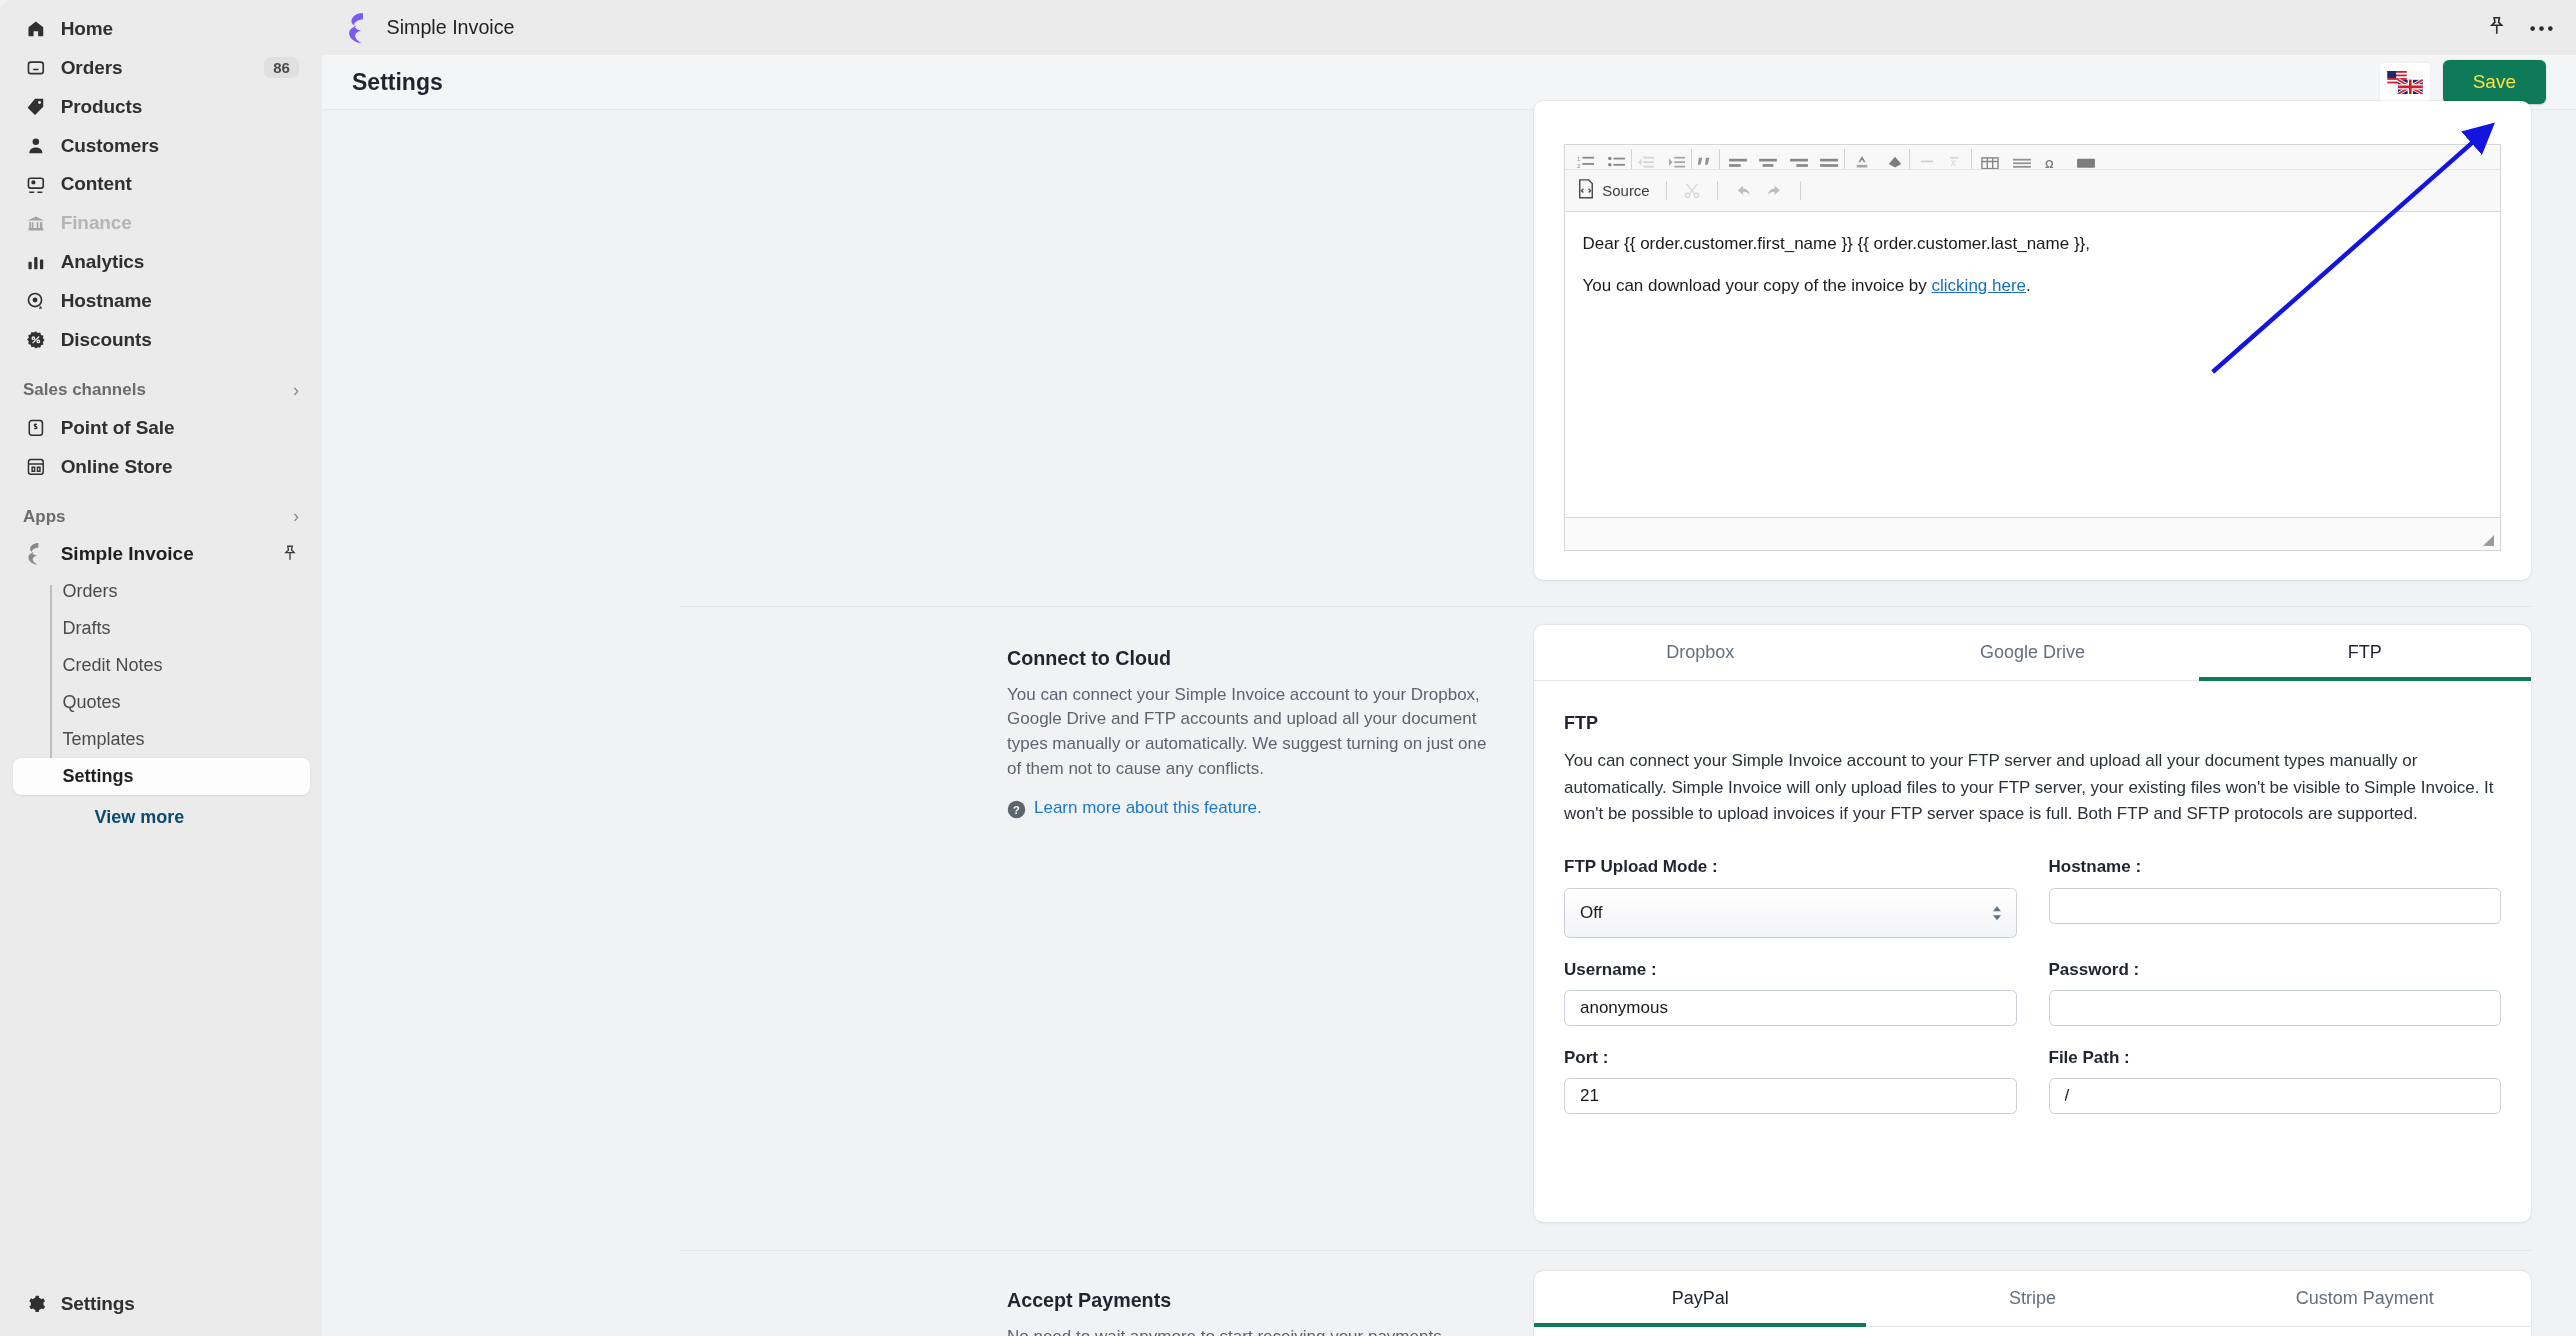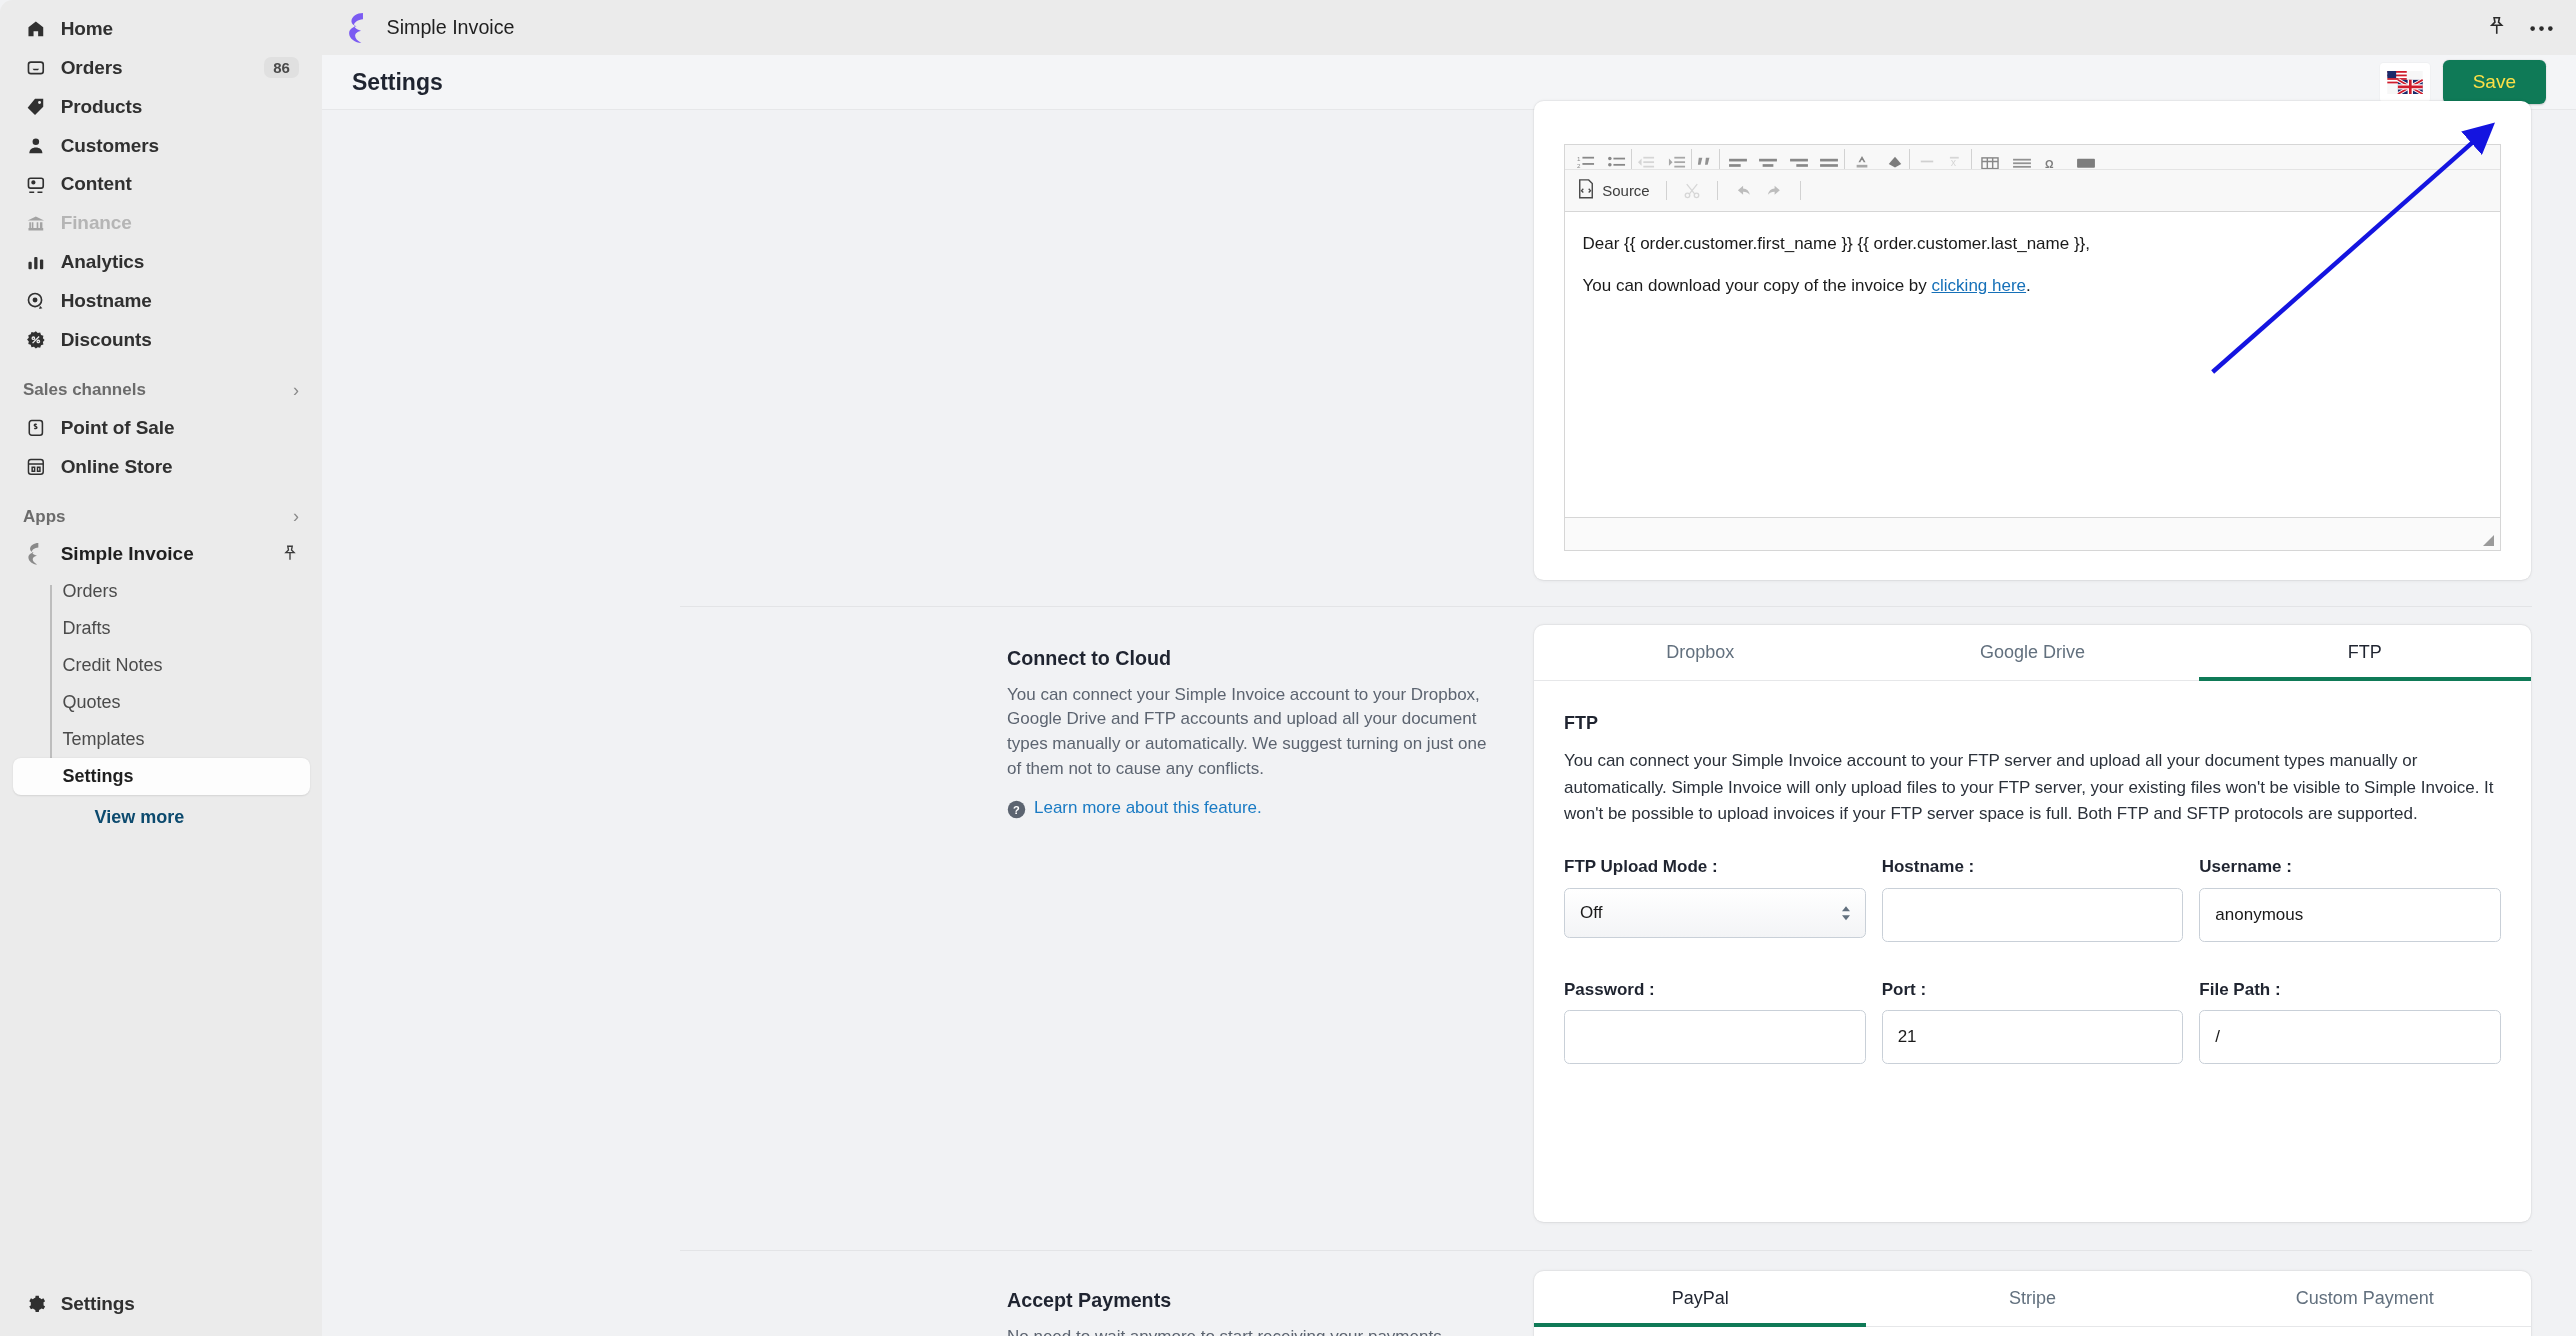--- a/index.html
+++ b/index.html
@@ -145,25 +145,25 @@
   .tabs { display:flex; border-bottom: 0.9px solid #e6e7e9; height: 56px; }
   .tab { flex:1; display:flex; align-items:center; justify-content:center;
          font-size: 18px; color: #62707e; cursor:pointer; position:relative; }
   .tab.active { color: #1f2430; }
   .tab.active::after { content:''; position:absolute; left:0; right:0; bottom:-0.9px; height:3.6px; background:#0f7a57; }
 
   .card-body { padding: 32px 30px 0 30px; }
   .card-h { font-size: 18px; font-weight: 700; color:#1f2430; }
   .card-p { font-size: 17px; color: #2b313a; line-height: 1.55; margin-top: 14.3px; }
 
-  .form-grid { display:grid; grid-template-columns: 1fr 1fr 1fr; column-gap: 32px; row-gap: 0; margin-top: 30px; gap: 16px; }
+  .form-grid { display:grid; grid-template-columns: 1fr 1fr; column-gap: 32px; row-gap: 0; margin-top: 30px; }
   .field { margin-bottom: 21.5px; }
   .field label { display:block; font-size: 17px; font-weight: 700; color:#1f2430; margin-bottom: 10.7px; }
   .input {
-    width: 100%; height: 54px; border: 0.9px solid #c9d0d8; border-radius: 5.4px;
+    width: 100%; height: 36px; border: 0.9px solid #c9d0d8; border-radius: 5.4px;
     background:#fff; font-size: 17px; color: #1a1a1a; padding: 0 15px;
     font-family: "Liberation Sans", sans-serif;
   }
   .select-wrap { position:relative; }
   .select {
     width: 100%; height: 50px; border: 0.9px solid #c9d0d8; border-radius: 5.4px;
     background: linear-gradient(#ffffff, #f3f4f6); font-size: 17px; color:#1a1a1a;
     padding: 0 15px; display:flex; align-items:center;
   }
   .select-arrows { position:absolute; right: 16px; top: 50%; transform: translateY(-50%);

